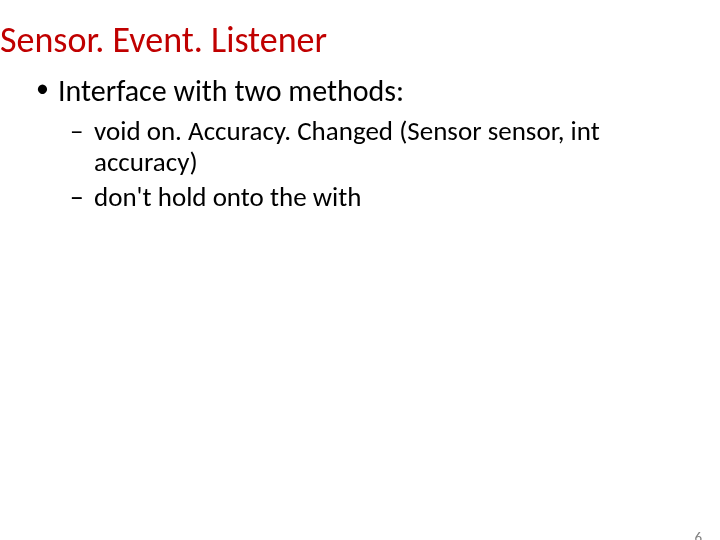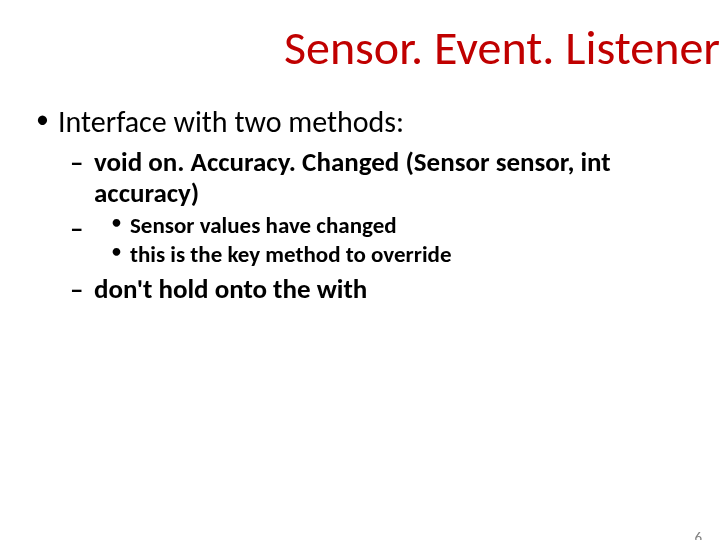--- a/index.html
+++ b/index.html
@@ -13,29 +13,29 @@
     position: relative;
     overflow: hidden;
   }
   .slide {
     width: 720px;
     height: 540px;
     position: relative;
     box-sizing: border-box;
   }
   .title {
-    text-align: right;
+    text-align: left;
     color: #c00000;
-    font-size: 48px;
+    font-size: 36px;
     font-weight: 400;
     margin-top: 18px;
     letter-spacing: 0px;
   }
   .body {
-    margin-top: 28px;
+    margin-top: 12px;
     padding-left: 30px;
     padding-right: 20px;
   }
   ul { list-style: none; padding: 0; margin: 0; }
   li { position: relative; }
 
   .lvl1 > li {
     font-size: 30px;
     line-height: 1.15;
     padding-left: 28px;
@@ -45,21 +45,20 @@
     content: "•";
     position: absolute;
     left: 6px;
     top: 0;
     font-size: 26px;
   }
 
   .lvl2 {
     margin-top: 6px;
     margin-left: 12px;
-    font-weight: bold;
   }
   .lvl2 > li {
     font-size: 27px;
     line-height: 1.15;
     padding-left: 24px;
     margin-bottom: 4px;
   }
   .lvl2 > li::before {
     content: "–";
     position: absolute;
@@ -101,28 +100,20 @@
 
   <div class="body">
     <ul class="lvl1">
       <li>
         <span>Interface with two methods:</span>
         <ul class="lvl2">
           <li>
             <span>void on. Accuracy. Changed (Sensor sensor, int accuracy)</span>
           </li>
           <li>
-            <ul class="lvl3">
-              <li>
-                <span>Sensor values have changed</span>
-              </li>
-              <li>
-                <span>this is the key method to override</span>
-              </li>
-            </ul>
           </li>
           <li>
             <span>don't hold onto the with</span>
           </li>
         </ul>
       </li>
     </ul>
   </div>
 
   <div class="pagenum">6</div>

